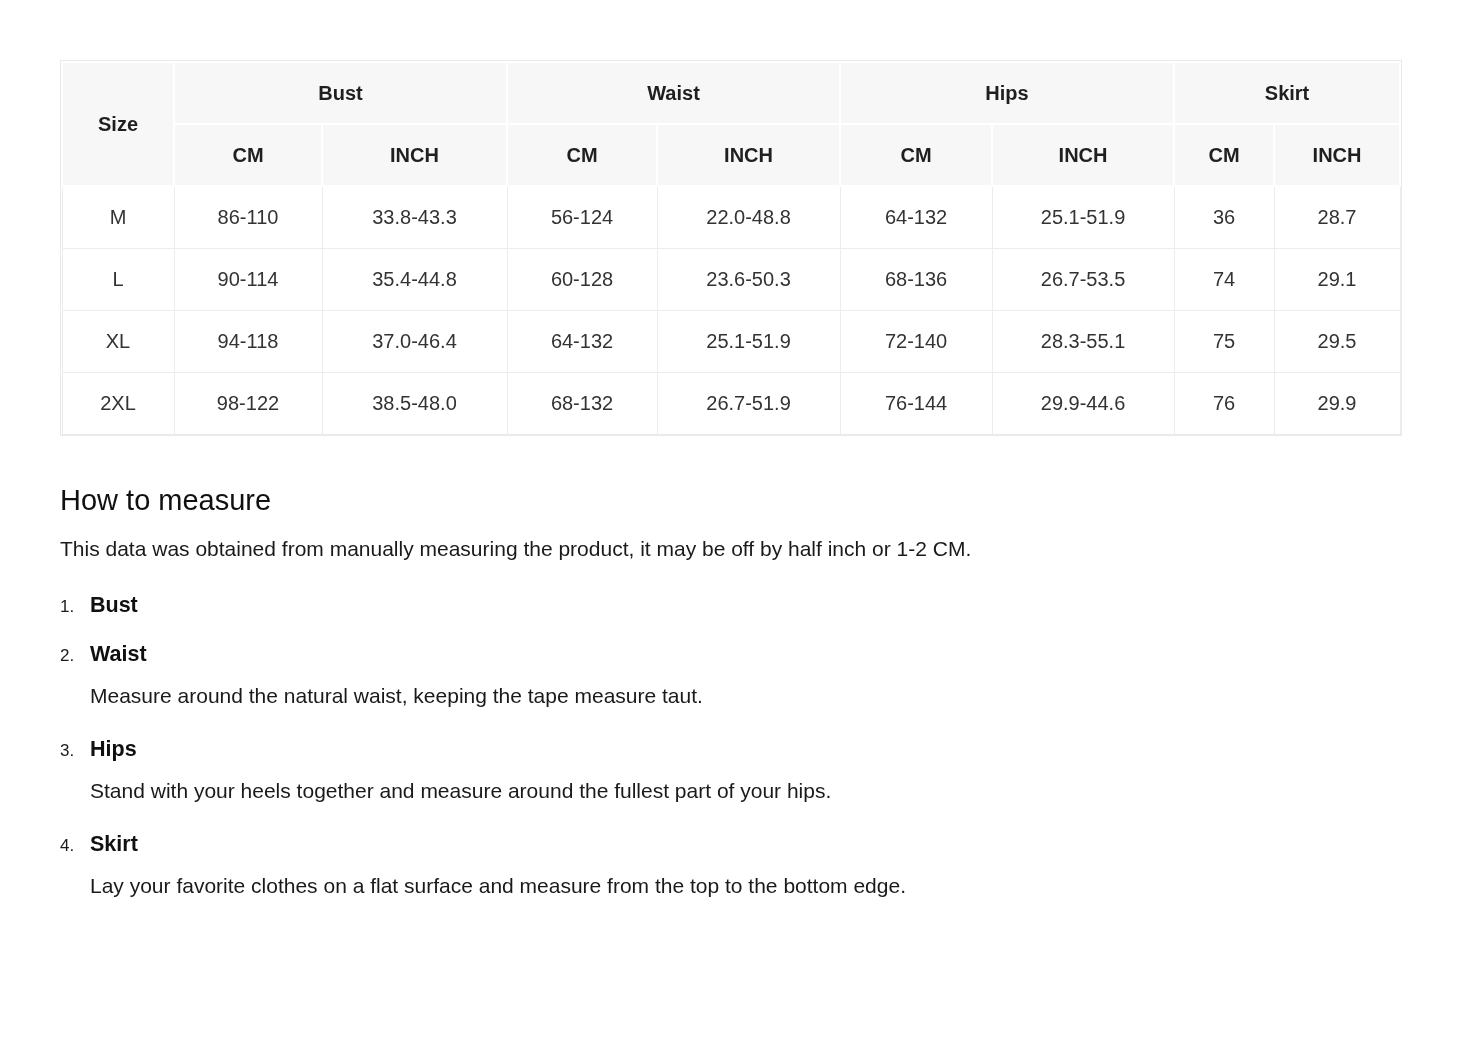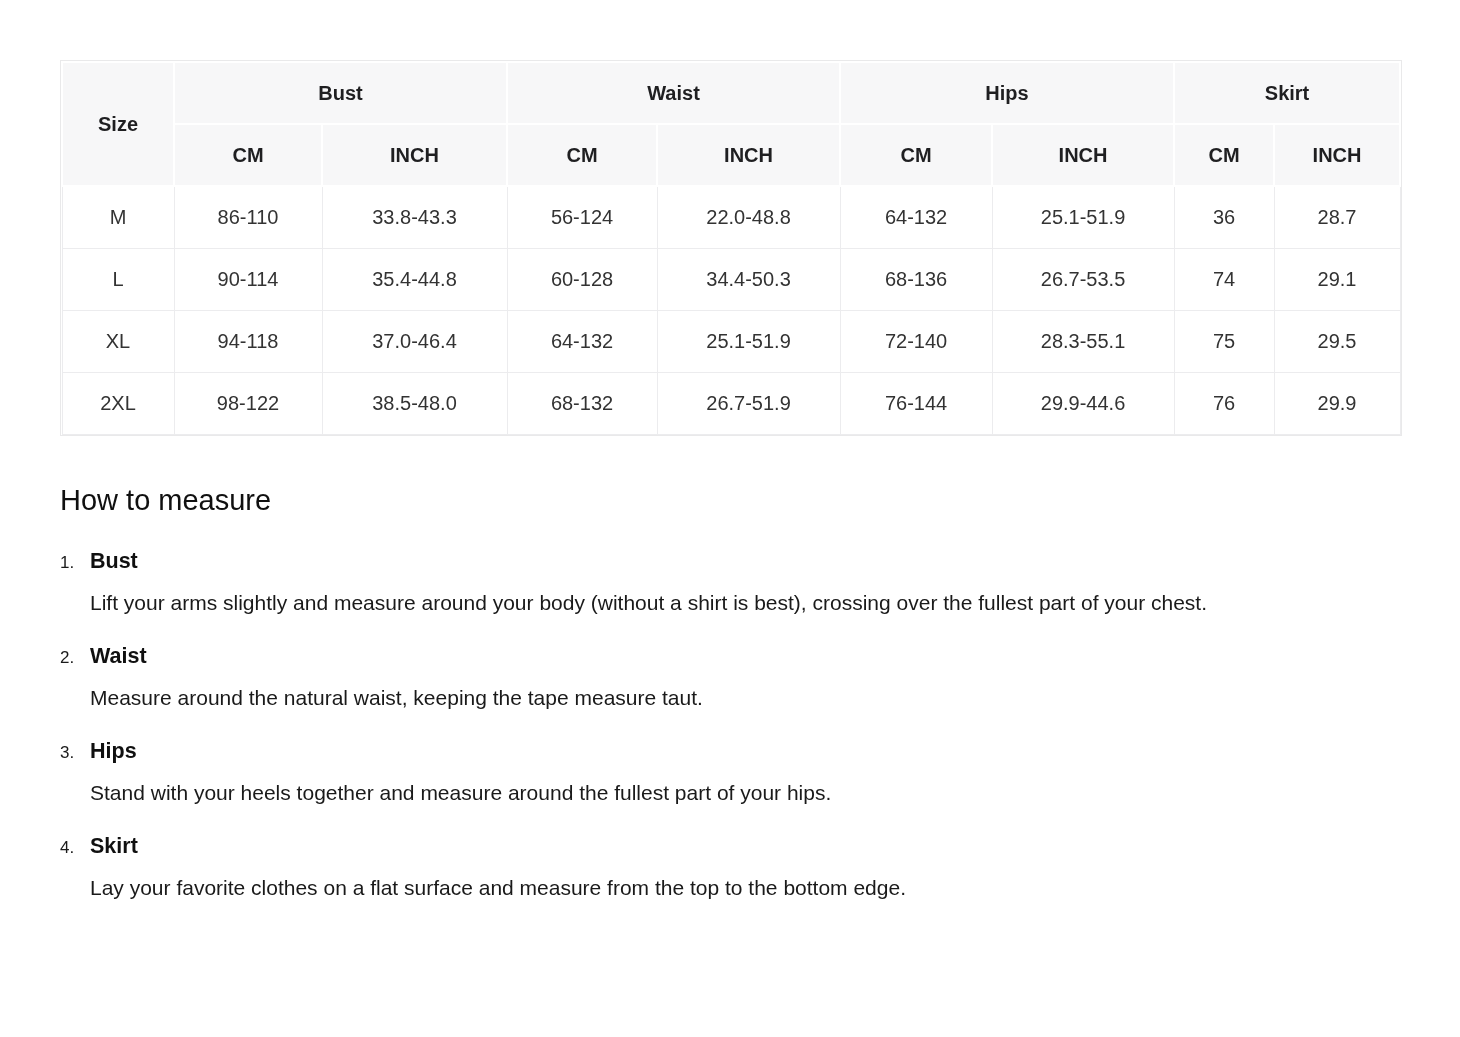--- a/index.html
+++ b/index.html
@@ -144,21 +144,21 @@
           <td>64-132</td>
           <td>25.1-51.9</td>
           <td>36</td>
           <td>28.7</td>
         </tr>
         <tr>
           <td>L</td>
           <td>90-114</td>
           <td>35.4-44.8</td>
           <td>60-128</td>
-          <td>34.4-50.3</td>
+          <td>23.6-50.3</td>
           <td>68-136</td>
           <td>26.7-53.5</td>
           <td>74</td>
           <td>29.1</td>
         </tr>
         <tr>
           <td>XL</td>
           <td>94-118</td>
           <td>37.0-46.4</td>
           <td>64-132</td>
@@ -177,29 +177,29 @@
           <td>76-144</td>
           <td>29.9-44.6</td>
           <td>76</td>
           <td>29.9</td>
         </tr>
       </tbody>
     </table>
   </div>
 
   <h2 class="how-title">How to measure</h2>
+  <p class="how-intro">This data was obtained from manually measuring the product, it may be off by half inch or 1-2 CM.</p>
 
   <div class="steps">
 
     <div class="step">
       <div class="step-header">
         <span class="step-num">1.</span>
         <span class="step-term">Bust</span>
       </div>
-      <p class="step-desc">Lift your arms slightly and measure around your body (without a shirt is best), crossing over the fullest part of your chest.</p>
     </div>
 
     <div class="step">
       <div class="step-header">
         <span class="step-num">2.</span>
         <span class="step-term">Waist</span>
       </div>
       <p class="step-desc">Measure around the natural waist, keeping the tape measure taut.</p>
     </div>
 

